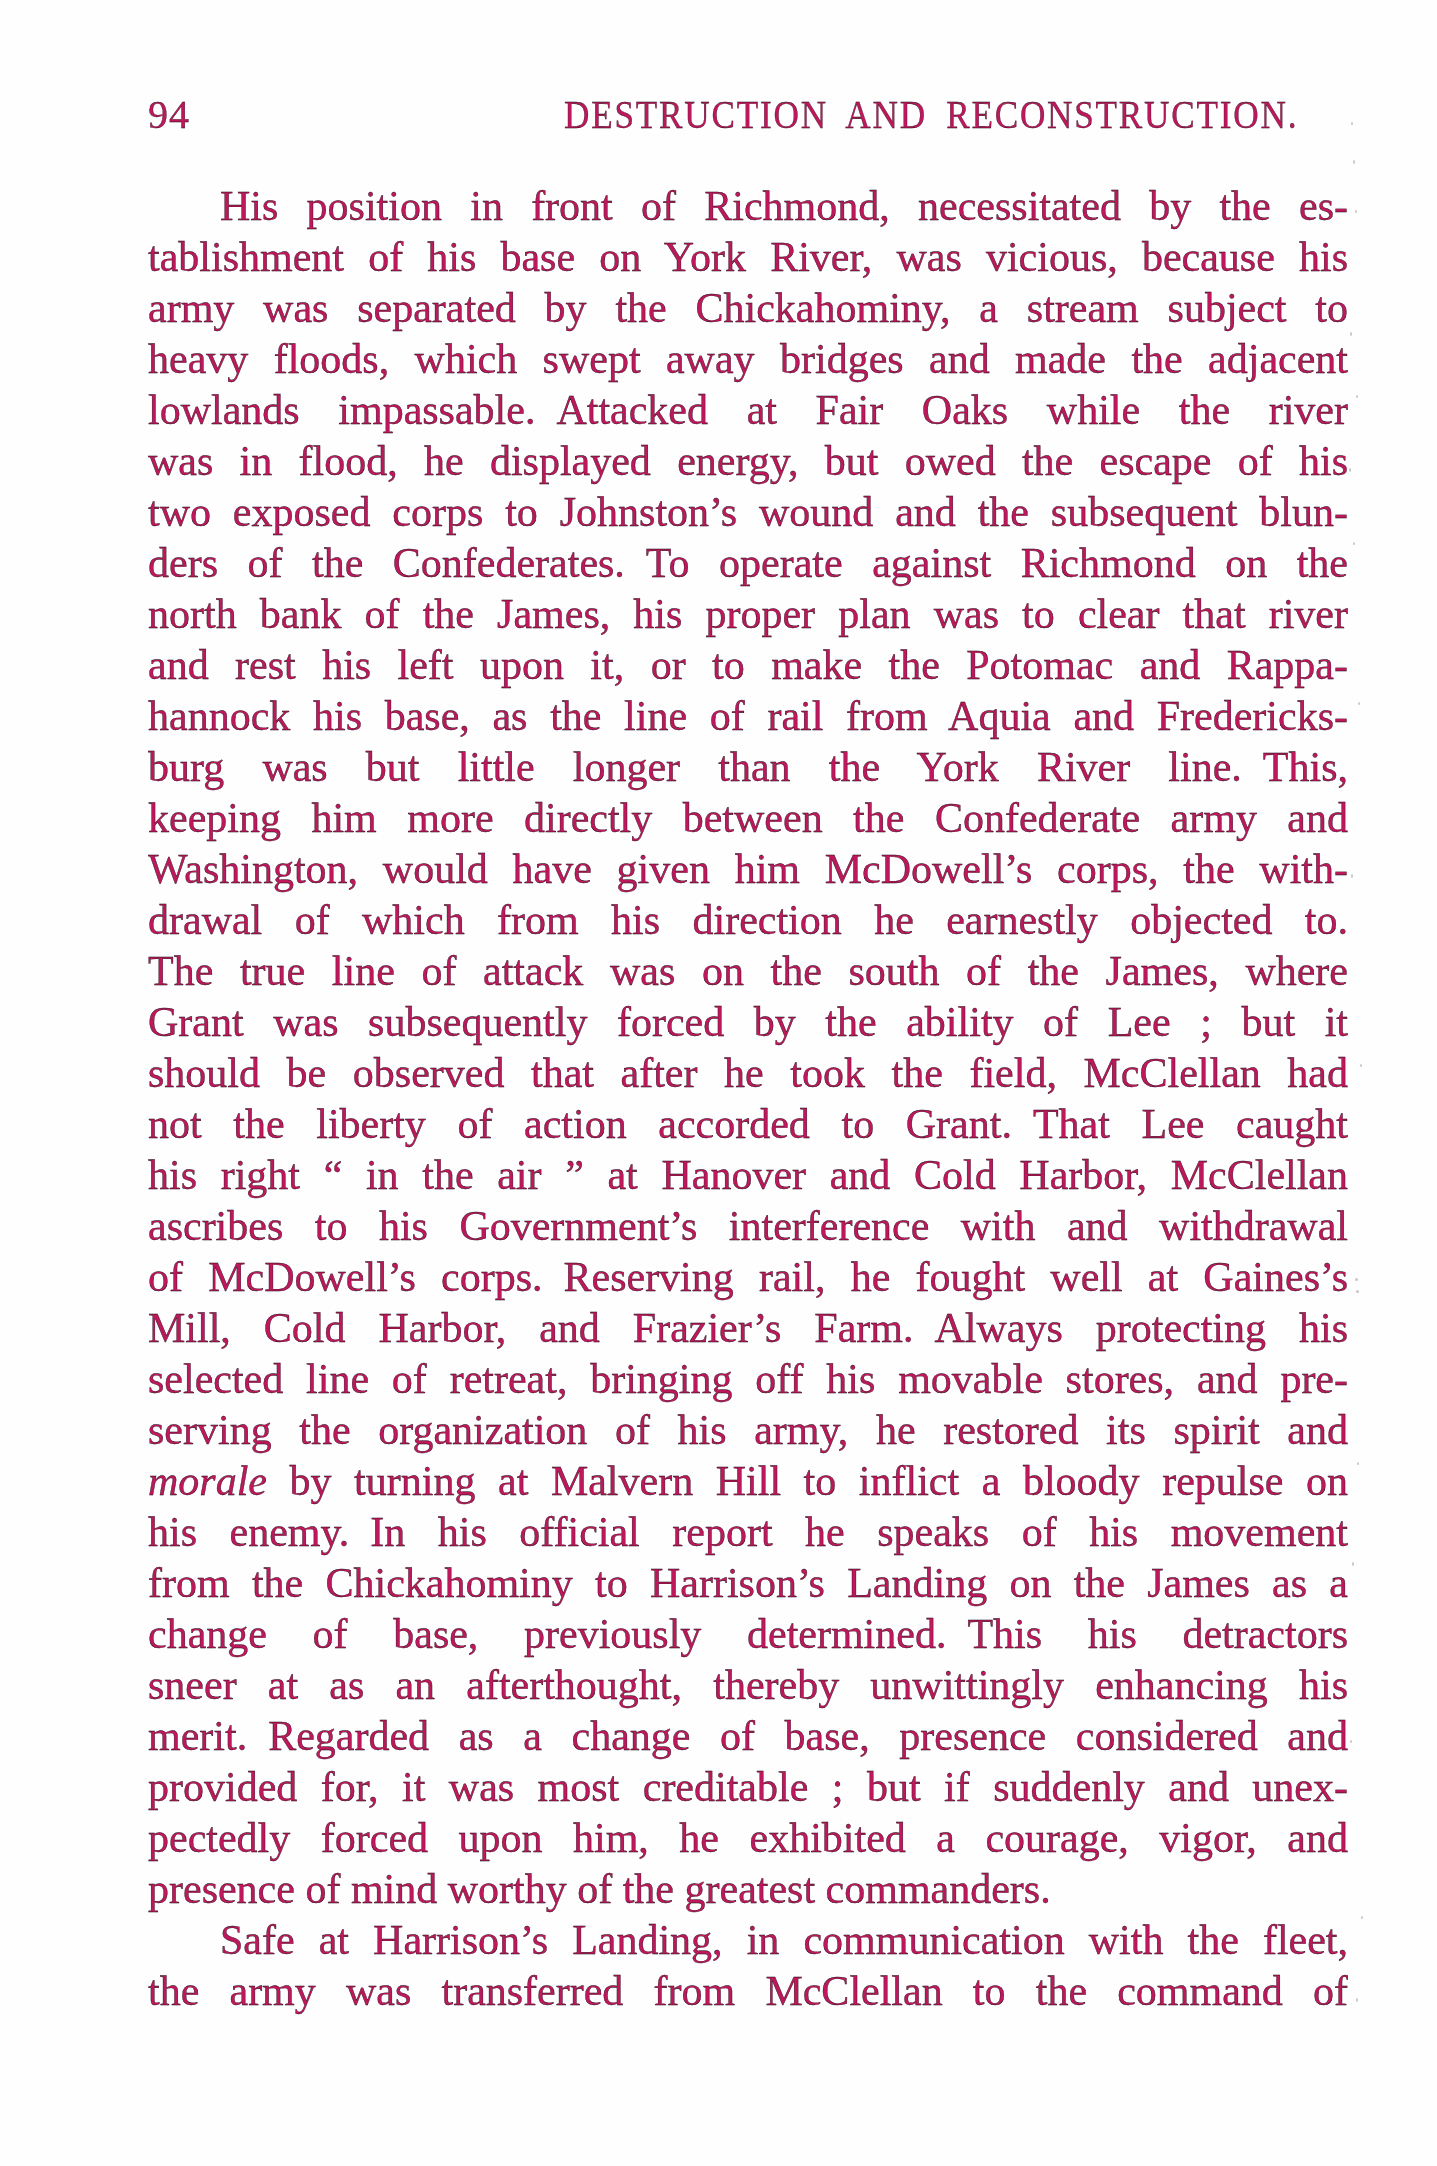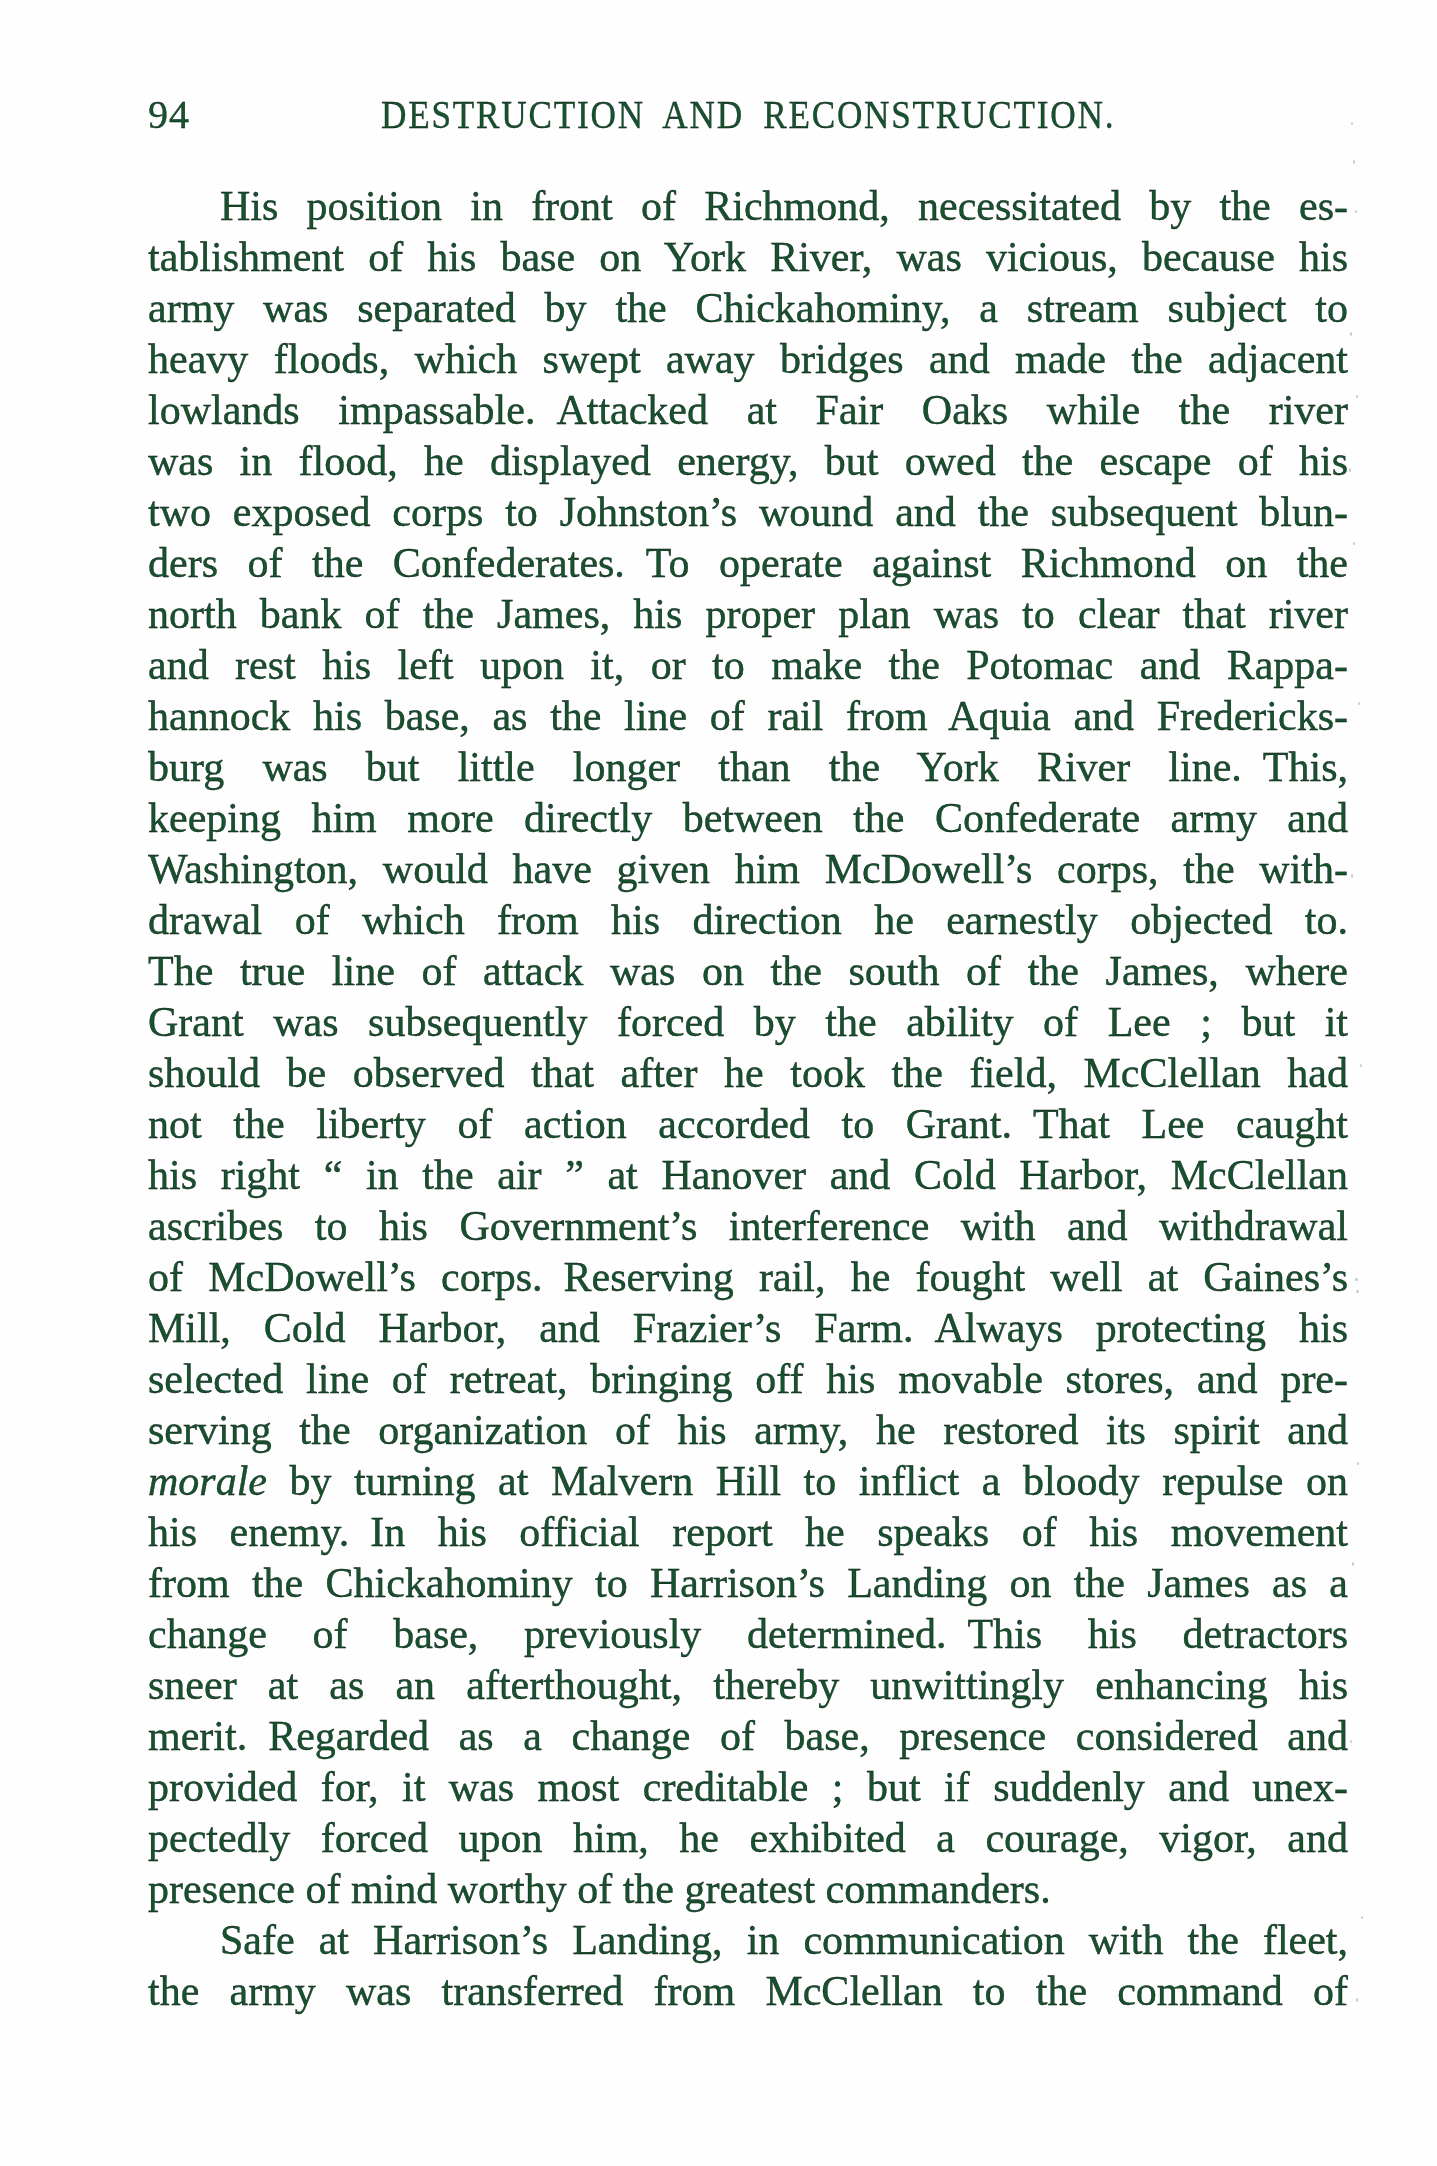--- a/index.html
+++ b/index.html
@@ -7,21 +7,21 @@
     padding: 0;
     background: #e8e8e8;
   }
   .page {
     position: relative;
     width: 1437px;
     height: 2166px;
     background: #fefefe;
     overflow: hidden;
     font-family: "Liberation Serif", "DejaVu Serif", serif;
-    color: #14532d;
+    color: #be185d;
   }
   
   .running-head {
     position: absolute;
     top: 92px;
     left: 148px;
     width: 1200px;
     height: 50px;
   }
   .page-number {
@@ -31,21 +31,21 @@
     font-size: 40px;
     line-height: 46px;
     letter-spacing: 1px;
     -webkit-text-stroke: 0.3px #0b0b0b;
   }
   .running-title-wrap {
     position: absolute;
     left: 0;
     right: 0;
     top: 0;
-    text-align: center;
+    text-align: right;
   }
   .running-title {
     display: inline-block;
     font-size: 40px;
     line-height: 46px;
     letter-spacing: 2px;
     word-spacing: 10px;
     transform: scaleX(0.88);
     transform-origin: center;
     white-space: nowrap;

